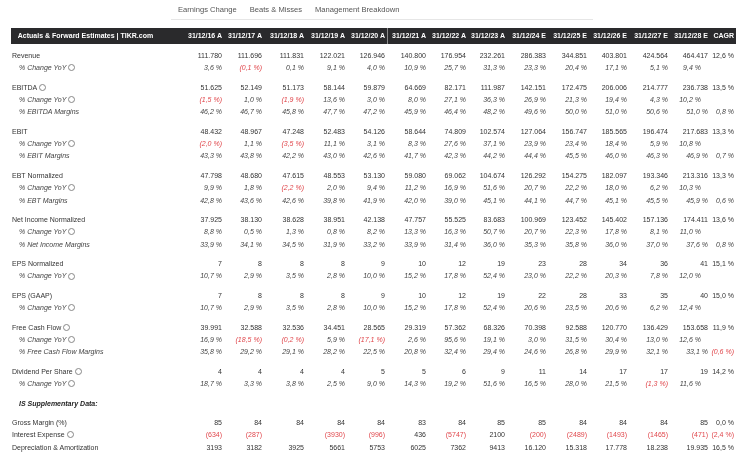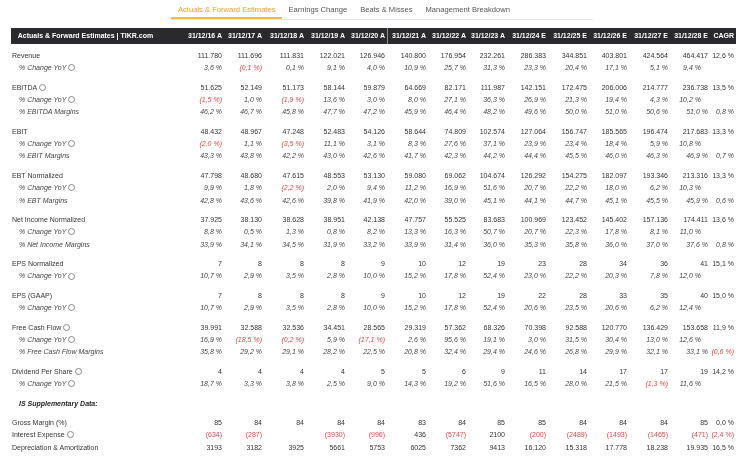--- a/index.html
+++ b/index.html
@@ -47,21 +47,20 @@
   .row .v.last-change { padding-right: 7px; }
   .info {
     display: inline-block; width: 5px; height: 5px; border: 0.7px solid #888;
     border-radius: 50%; margin-left: 2px; vertical-align: middle; position: relative; top: -0.5px;
   }
 </style>
 </head>
 <body>
 
 <div class="tabs" id="tabs">
-    <div class="tab active">Actuals &amp; Forward Estimates</div>
     <div class="tab">Earnings Change</div>
     <div class="tab">Beats &amp; Misses</div>
     <div class="tab">Management Breakdown</div>
   </div>
 
 <div class="hdr" id="hdr">
   <div class="cell title">Actuals &amp; Forward Estimates | TIKR.com</div>
 <div class="cell" style="left: 165px; width: 46px;">31/12/16 A</div>
     <div class="cell" style="left: 205px; width: 46px;">31/12/17 A</div>
     <div class="cell" style="left: 247px; width: 46px;">31/12/18 A</div>

